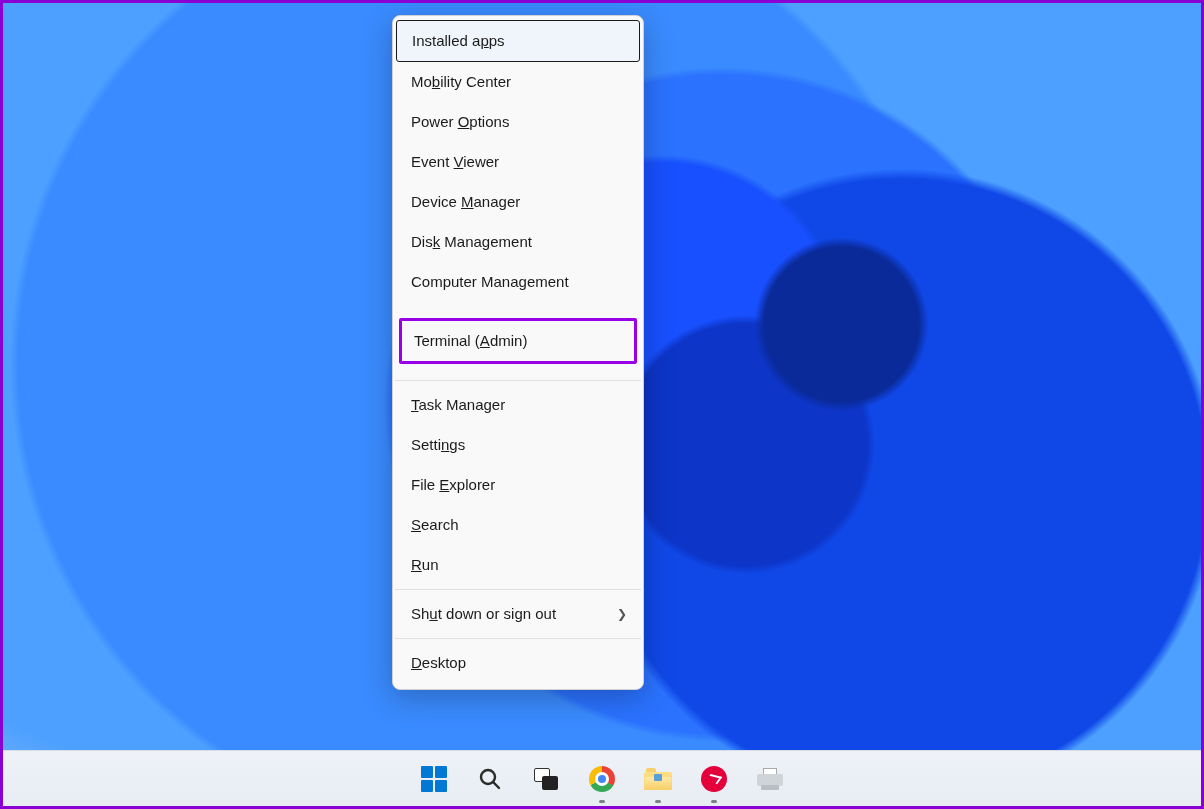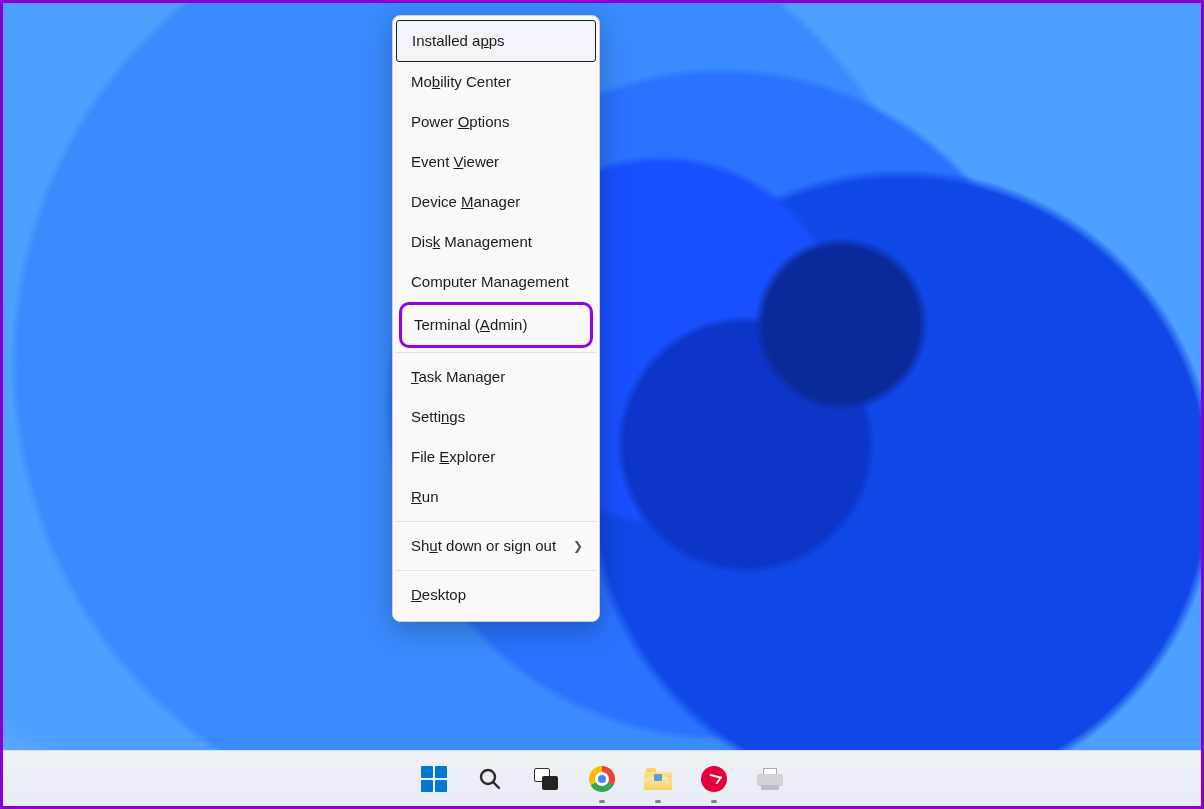--- a/index.html
+++ b/index.html
@@ -18,21 +18,21 @@
       radial-gradient(circle at 40% 45%, #3a8bff 0 55%, transparent 56%),
       radial-gradient(ellipse 120% 90% at 60% 45%, #4da0ff 0 70%, #cde0ef 95%),
       linear-gradient(#d8e6f2, #c6d8e8);
   }
 
   
   .context-menu {
     position: absolute;
     left: 389px;
     top: 12px;
-    width: 208px;
+    width: 252px;
     background: #f9f9f9;
     border: 1px solid #d0d0d0;
     border-radius: 8px;
     box-shadow: 0 8px 30px rgba(0,0,0,0.25);
     padding: 4px 0 6px 0;
     font-size: 15px;
     color: #1b1b1b;
   }
   .menu-item {
     padding: 9px 18px 9px 18px;
@@ -44,22 +44,22 @@
   .menu-item .u { text-decoration: underline; }
   .menu-item.highlighted {
     background: #f0f5fb;
     border: 1px solid #1a1a1a;
     border-radius: 3px;
     margin: 0 3px;
     padding-left: 15px;
   }
   .menu-item.boxed {
     border: 3px solid #9a00e6;
-    border-radius: 10px;
-    margin: 0 6px;
+    border-radius: 2px;
+    margin: 16px 6px;
     padding-left: 12px;
   }
   .separator {
     height: 1px;
     background: #e1e1e1;
     margin: 4px 2px;
   }
   .menu-item .chevron {
     position: absolute;
     right: 16px;
@@ -152,20 +152,21 @@
   <div class="menu-item">Device <span class="u">M</span>anager</div>
   <div class="menu-item">Dis<span class="u">k</span> Management</div>
   <div class="menu-item">Computer Mana<span class="u">g</span>ement</div>
   <div class="menu-item boxed">Terminal (<span class="u">A</span>dmin)</div>
 
   <div class="separator"></div>
 
   <div class="menu-item"><span class="u">T</span>ask Manager</div>
   <div class="menu-item">Setti<span class="u">n</span>gs</div>
   <div class="menu-item">File <span class="u">E</span>xplorer</div>
+  <div class="menu-item"><span class="u">S</span>earch</div>
   <div class="menu-item"><span class="u">R</span>un</div>
 
   <div class="separator"></div>
 
   <div class="menu-item">Sh<span class="u">u</span>t down or sign out<span class="chevron">❯</span></div>
 
   <div class="separator"></div>
 
   <div class="menu-item"><span class="u">D</span>esktop</div>
 </div>

